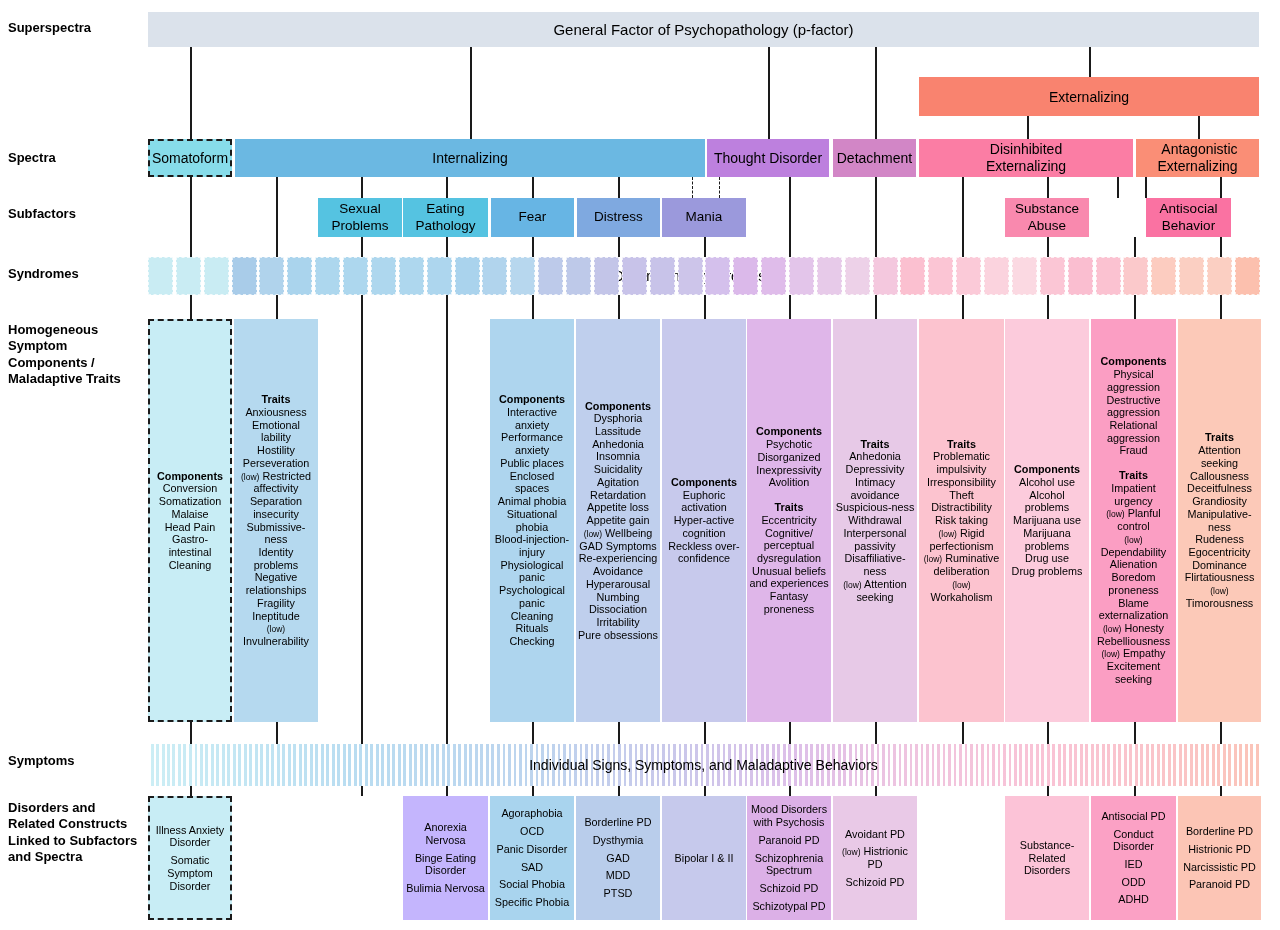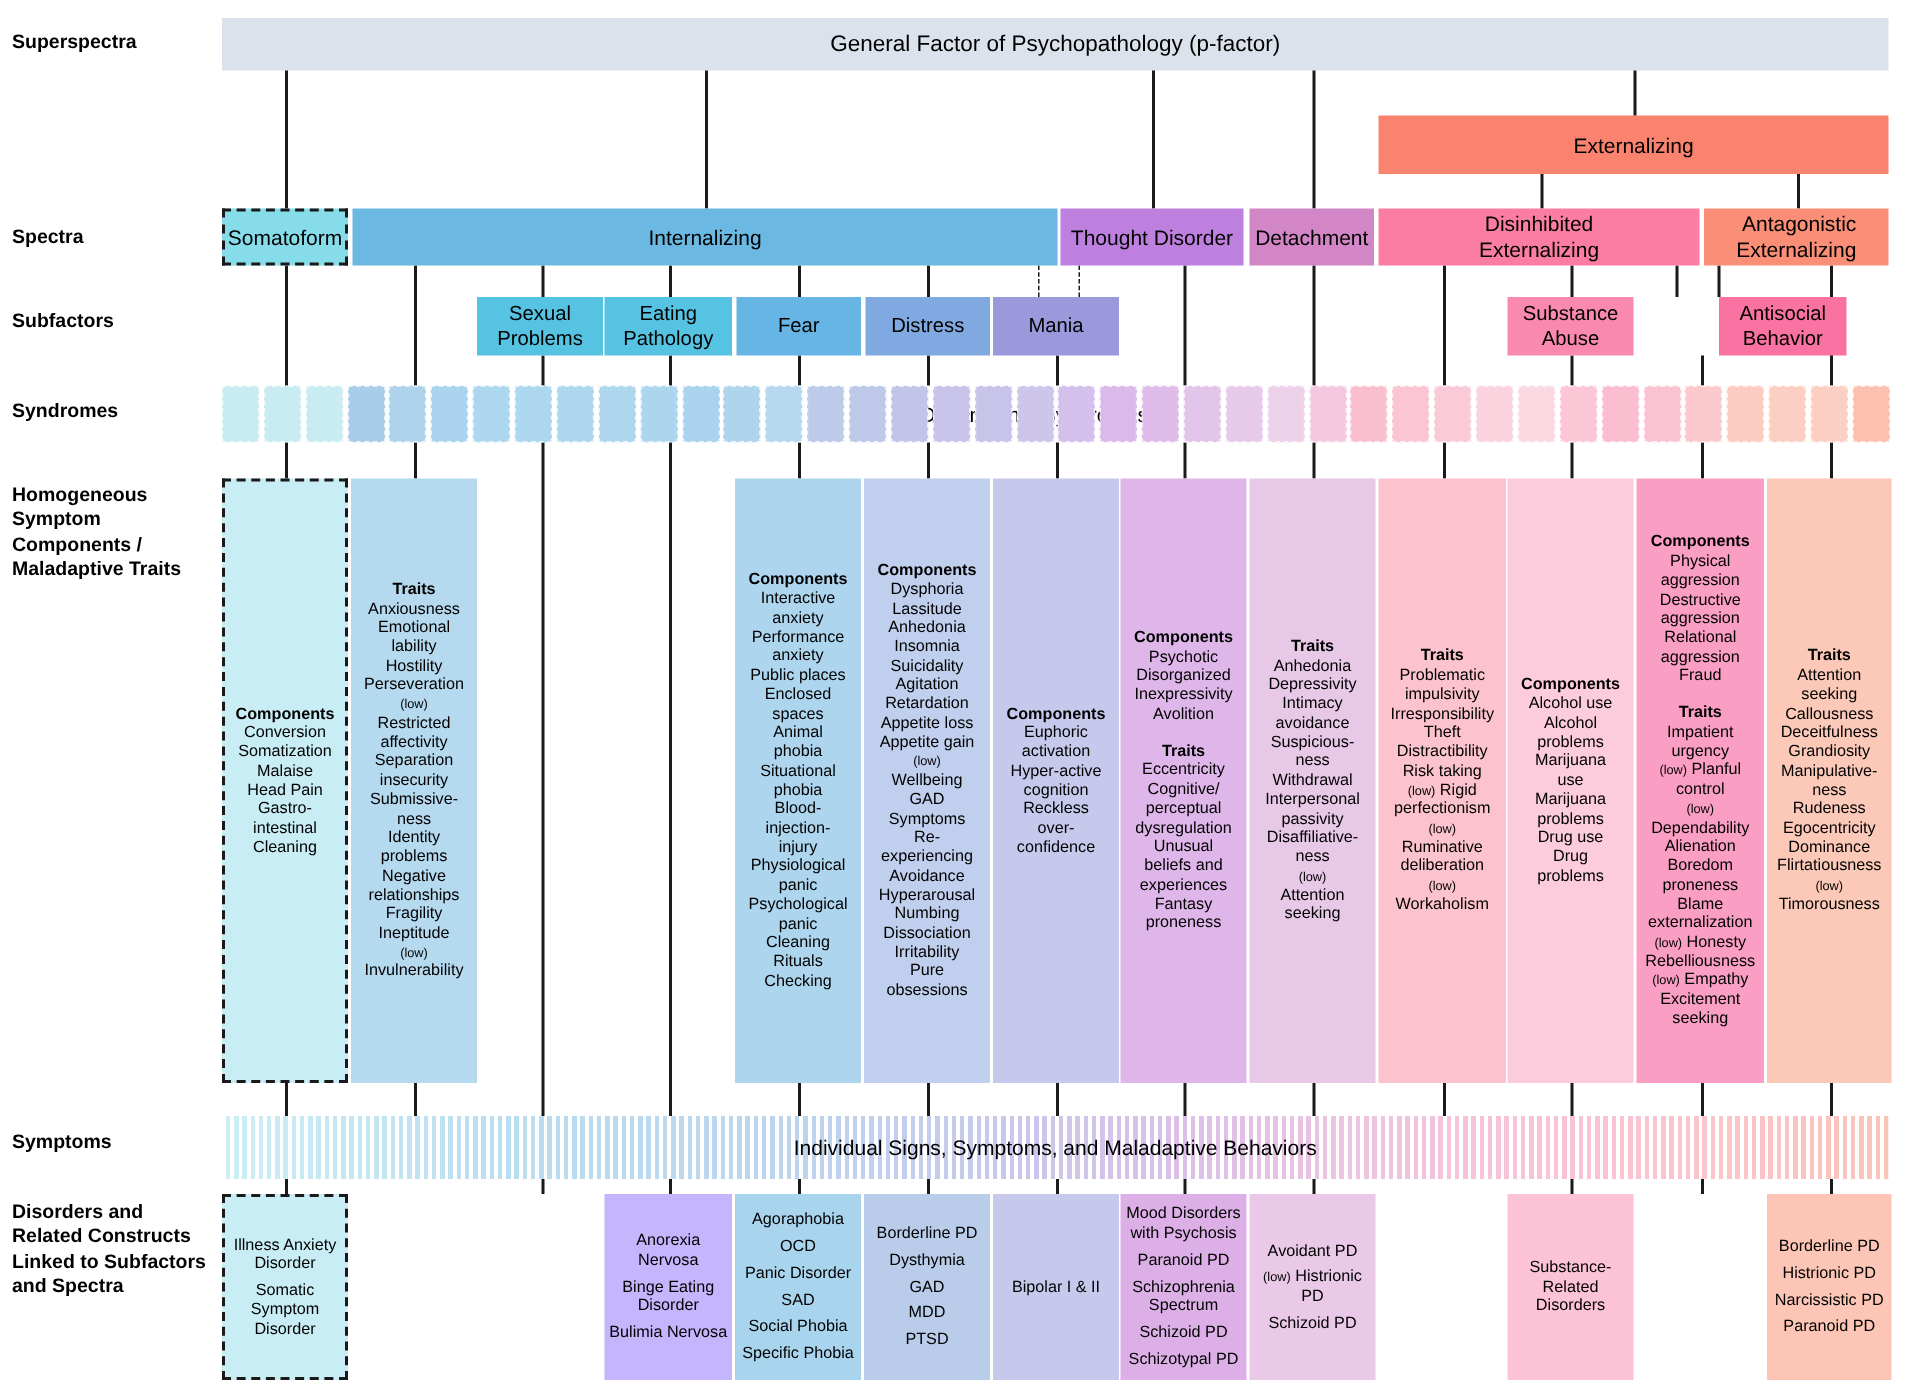--- a/index.html
+++ b/index.html
@@ -13,21 +13,21 @@
        white-space:pre-line;font-size:14px;line-height:1.2;box-sizing:border-box;}
   .sub{font-size:13.5px;}
   .dashedb{border:2px dashed #1a1a1a;}
   .line{position:absolute;width:1.6px;background:#1a1a1a;}
   .dline{position:absolute;width:0;border-left:1.6px dashed #1a1a1a;}
   .sq{position:absolute;top:257px;width:25px;height:38px;border:1px dashed rgba(255,255,255,.75);
       box-sizing:border-box;border-radius:1px;}
   #syn-label{position:absolute;left:148px;top:257px;width:1111px;height:38px;display:flex;
              align-items:center;justify-content:center;font-size:14px;padding-right:28px;box-sizing:border-box;}
   .col{position:absolute;top:319px;height:403px;display:flex;flex-direction:column;justify-content:center;
-       align-items:center;text-align:center;font-size:10.8px;line-height:1.18;box-sizing:border-box;padding:3px 12px;}
+       align-items:center;text-align:center;font-size:10.8px;line-height:1.18;box-sizing:border-box;padding:3px 2px;}
   .sec{margin:6px 0;}
   .sec-h{font-weight:bold;}
   .item{margin:0;}
   .low{font-size:8.5px;}
   #symptoms-band{position:absolute;left:148px;top:744px;width:1111px;height:42px;display:flex;align-items:center;
       justify-content:center;font-size:14px;
       background:
         repeating-linear-gradient(90deg,#fff 0 2.5px,rgba(255,255,255,0) 2.5px 5.5px),
         linear-gradient(90deg,#cceef5 0%,#b9ddf1 18%,#bdd4ee 35%,#cac7ea 48%,#ddbfe9 58%,#eec4e0 68%,#f9c3d6 80%,#fac4cb 90%,#fbc4b8 100%);}
   .dis{position:absolute;top:796px;height:124px;display:flex;flex-direction:column;justify-content:center;
@@ -386,19 +386,26 @@
       <div class="d-item">Schizotypal PD</div>
     </div>
     <div class="dis" style="left: 833px; width: 84px; background: rgb(233, 201, 231);">
       <div class="d-item">Avoidant PD</div>
       <div class="d-item"><span class="low">(low)</span> Histrionic PD</div>
       <div class="d-item">Schizoid PD</div>
     </div>
     <div class="dis" style="left: 1005px; width: 84px; background: rgb(252, 195, 215);">
       <div class="d-item">Substance-Related Disorders</div>
     </div>
+    <div class="dis" style="left: 1091px; width: 85px; background: rgb(251, 161, 197);">
+      <div class="d-item">Antisocial PD</div>
+      <div class="d-item">Conduct Disorder</div>
+      <div class="d-item">IED</div>
+      <div class="d-item">ODD</div>
+      <div class="d-item">ADHD</div>
+    </div>
     <div class="dis" style="left: 1178px; width: 83px; background: rgb(252, 197, 181);">
       <div class="d-item">Borderline PD</div>
       <div class="d-item">Histrionic PD</div>
       <div class="d-item">Narcissistic PD</div>
       <div class="d-item">Paranoid PD</div>
     </div>
   </div>
 
 </body></html>

